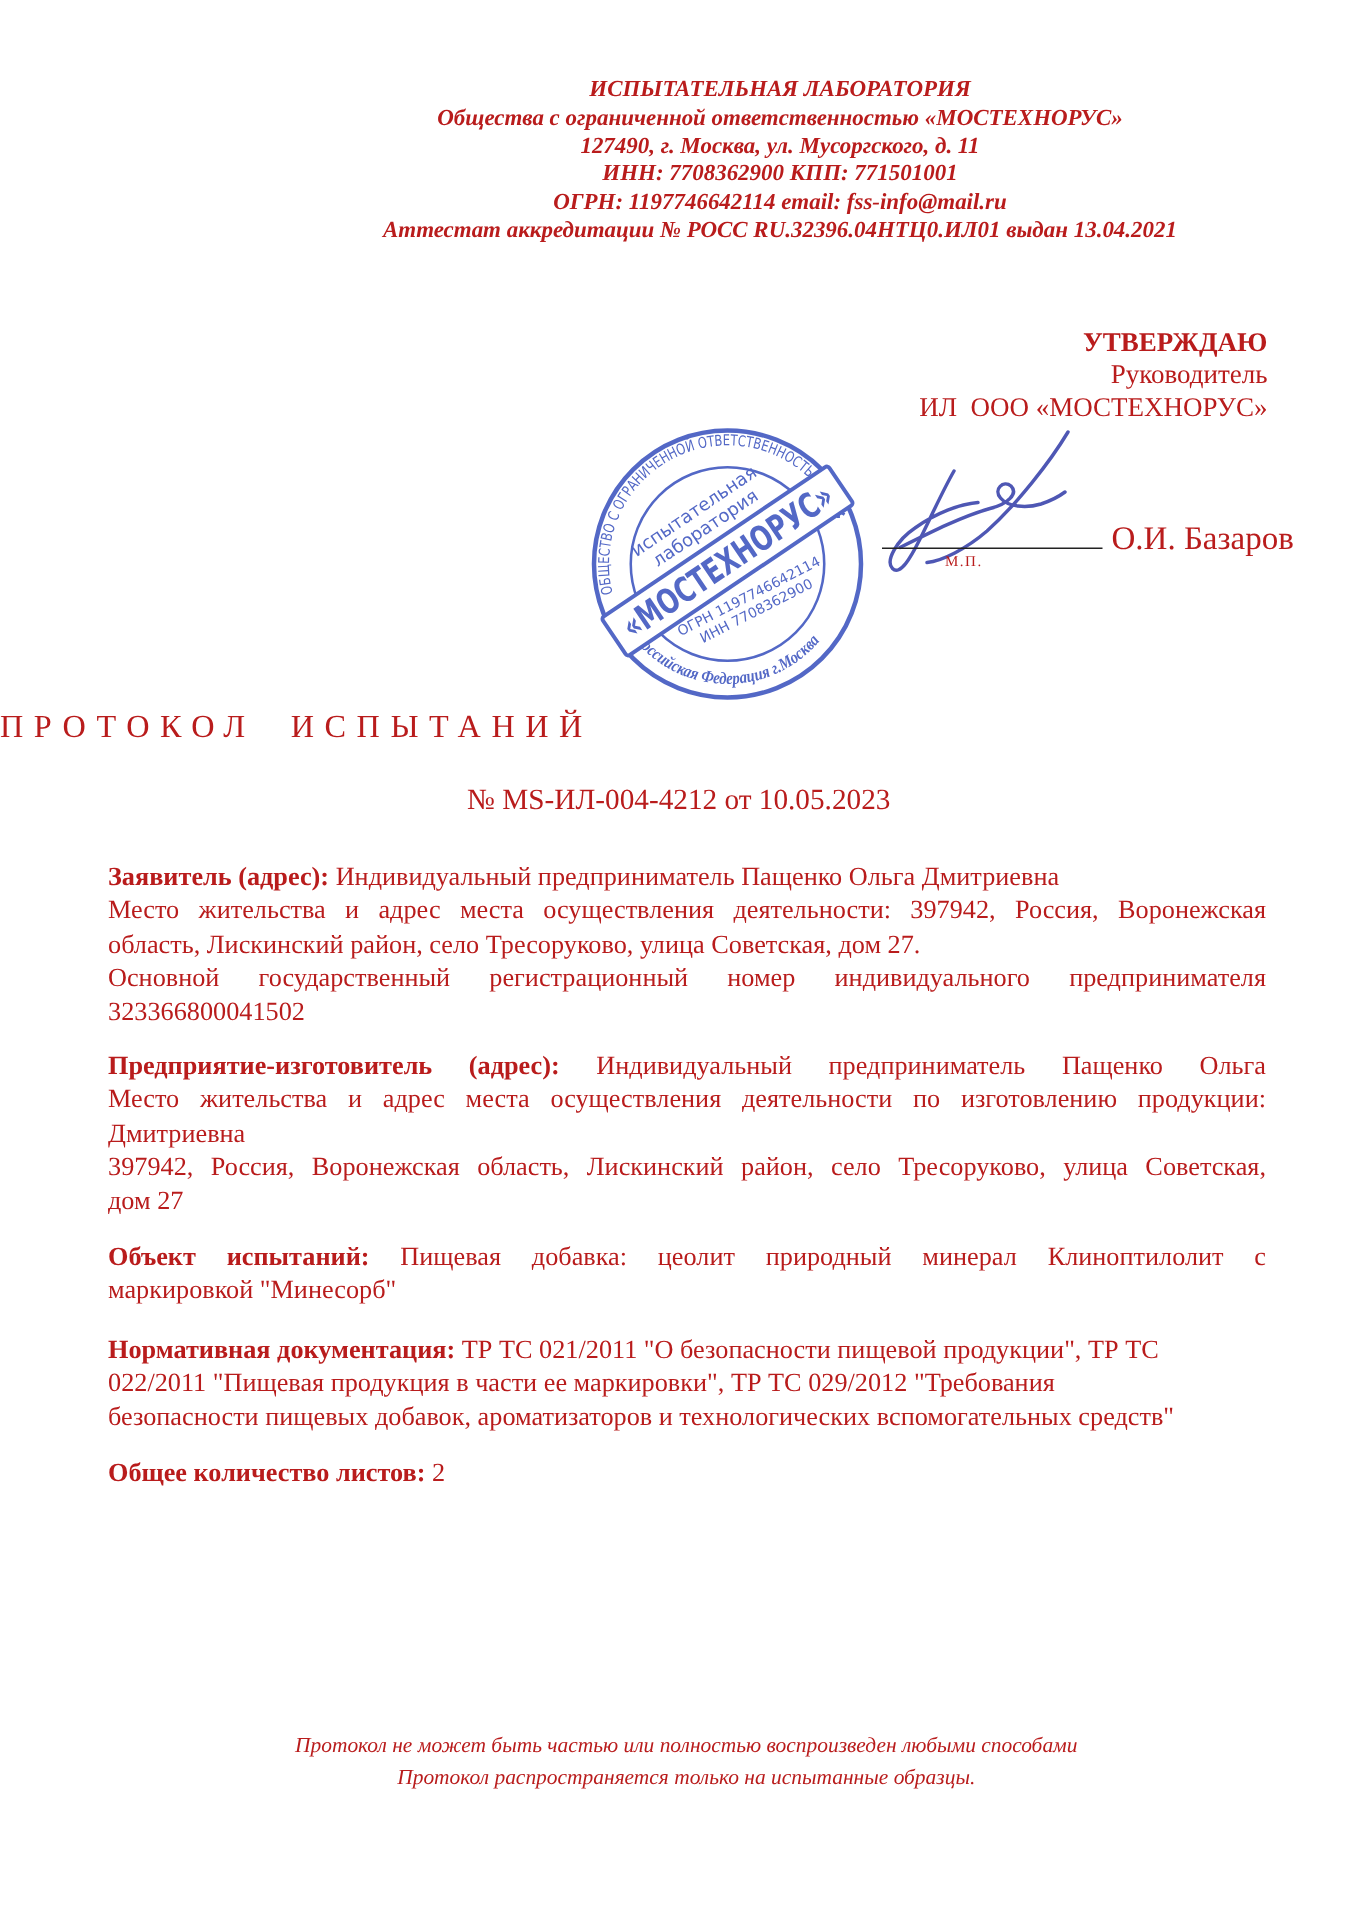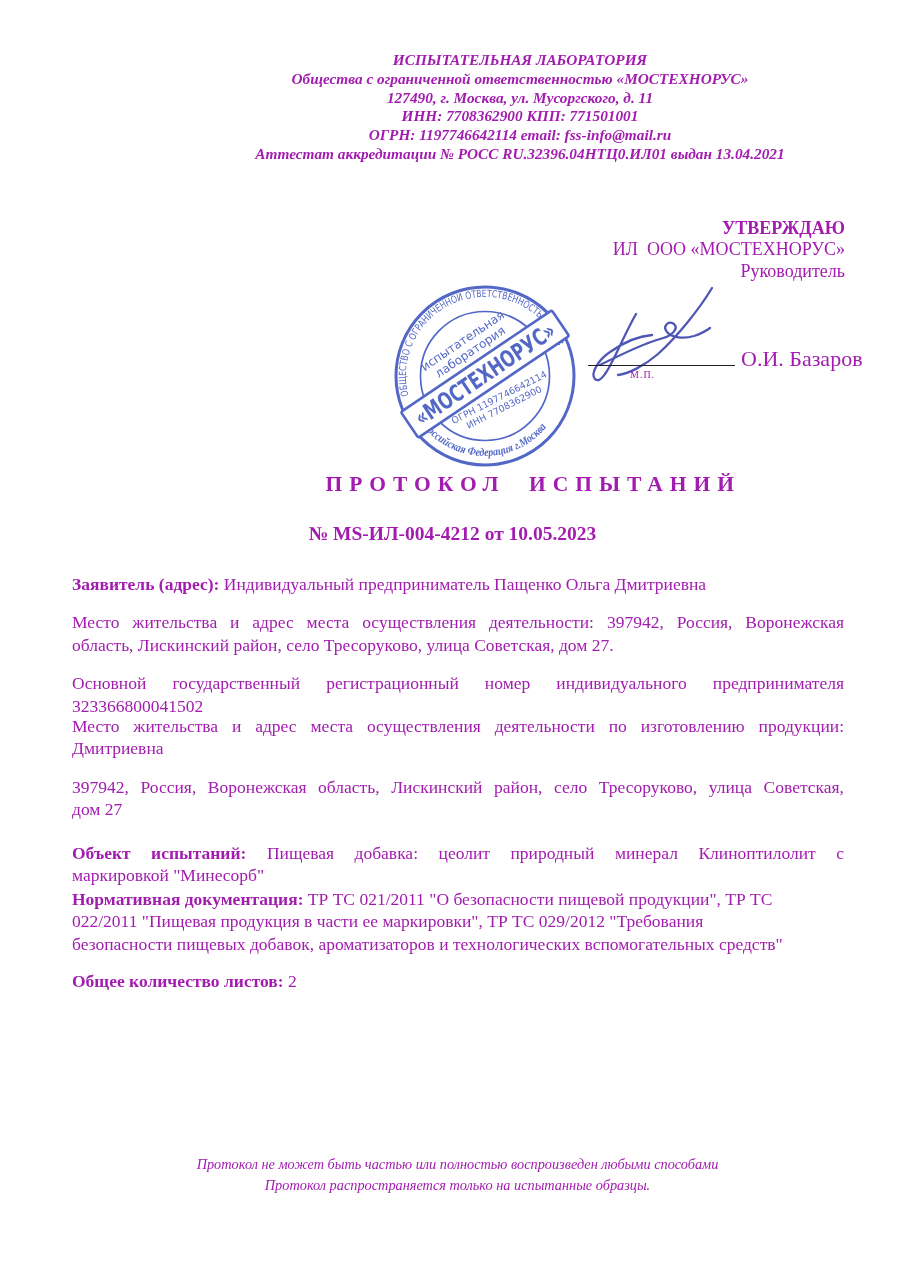--- a/index.html
+++ b/index.html
@@ -1,37 +1,37 @@
 <!DOCTYPE html>
 <html><head>
 <meta charset="utf-8">
 <style>
   html,body{margin:0;padding:0;background:#ffffff;}
   #page{position:relative;width:905px;height:1280px;background:#ffffff;overflow:hidden;
-        font-family:"Liberation Serif","DejaVu Serif",serif;color:#a21caf;}
+        font-family:"Liberation Serif","DejaVu Serif",serif;color:#b91c1c;}
   
   .hdr{position:absolute;top:51px;left:115px;width:810px;text-align:center;
        font-weight:bold;font-style:italic;font-size:15.3px;line-height:18.8px;}
   
   .approve{position:absolute;top:218px;right:60px;text-align:right;font-size:18px;line-height:21.3px;}
   .approve .b1{font-weight:bold;}
   
   #stamp{position:absolute;left:385px;top:276px;width:200px;height:200px;opacity:.87;}
   #sig{position:absolute;left:580px;top:262px;width:170px;height:125px;opacity:.92;}
   .sigline{position:absolute;left:588px;top:365px;width:147px;border-top:1.6px solid #222;}
   .mp{position:absolute;left:630px;top:369px;font-size:10px;letter-spacing:1px;}
   .signame{position:absolute;left:741px;top:346px;font-size:22px;}
   
-  .doctitle{position:absolute;top:472px;left:0;width:741px;text-align:right;font-weight:bold;
+  .doctitle{position:absolute;top:472px;left:0;width:741px;text-align:left;font-weight:normal;
             font-size:21.5px;letter-spacing:7px;word-spacing:11px;}
-  .docnum{position:absolute;top:523px;left:0;width:905px;text-align:center;font-weight:bold;font-size:19.5px;}
+  .docnum{position:absolute;top:523px;left:0;width:905px;text-align:center;font-weight:normal;font-size:19.5px;}
   
   .para{position:absolute;left:72px;width:772px;font-size:17.5px;line-height:22.4px;}
   .ln{text-align:left;white-space:normal;}
-  .ln.j{text-align:justify;text-align-last:justify;margin-top:16px;}
+  .ln.j{text-align:justify;text-align-last:justify;}
   .para b{font-weight:bold;}
   #p1{top:573px;} #p2{top:699px;} #p3{top:826px;} #p4{top:888px;} #p5{top:970px;}
   
   .foot{position:absolute;top:1154px;left:10px;width:895px;text-align:center;
         font-style:italic;font-size:14.3px;line-height:20.7px;}
   svg text{user-select:none;}
 </style>
 </head>
 <body>
 
@@ -41,22 +41,22 @@
     <div>ИСПЫТАТЕЛЬНАЯ ЛАБОРАТОРИЯ</div>
     <div>Общества с ограниченной ответственностью «МОСТЕХНОРУС»</div>
     <div>127490, г. Москва, ул. Мусоргского, д. 11</div>
     <div>ИНН: 7708362900 КПП: 771501001</div>
     <div>ОГРН: 1197746642114 email: fss-info@mail.ru</div>
     <div>Аттестат аккредитации № РОСС RU.32396.04НТЦ0.ИЛ01 выдан 13.04.2021</div>
   </div>
 
   <div class="approve">
     <div class="b1">УТВЕРЖДАЮ</div>
+    <div>Руководитель</div>
     <div>ИЛ&nbsp; ООО «МОСТЕХНОРУС»</div>
-    <div>Руководитель</div>
   </div>
 
   <svg id="stamp" viewBox="0 0 200 200">
     <g fill="none" stroke="#3a52be">
       <circle cx="100" cy="100" r="89" stroke-width="3"></circle>
       <circle cx="100" cy="100" r="64.5" stroke-width="1.7"></circle>
     </g>
     <defs>
       <path id="arcTop" d="M 24.5 123.1 A 79 79 0 0 1 162.3 51.3" fill="none"></path>
       <path id="arcBot" d="M 37 149.3 A 80 80 0 0 0 163 149.3" fill="none"></path>
@@ -96,20 +96,21 @@
 
   <div class="para" id="p1">
     <div class="ln"><b>Заявитель (адрес):</b><span> Индивидуальный предприниматель Пащенко Ольга Дмитриевна</span></div>
     <div class="ln j">Место жительства и адрес места осуществления деятельности: 397942, Россия, Воронежская</div>
     <div class="ln">область, Лискинский район, село Тресоруково, улица Советская, дом 27.</div>
     <div class="ln j">Основной государственный регистрационный номер индивидуального предпринимателя</div>
     <div class="ln">323366800041502</div>
   </div>
 
   <div class="para" id="p2">
+    <div class="ln j"><b>Предприятие-изготовитель (адрес):</b><span> Индивидуальный предприниматель Пащенко Ольга</span></div>
     <div class="ln j">Место жительства и адрес места осуществления деятельности по изготовлению продукции:</div>
     <div class="ln">Дмитриевна</div>
     <div class="ln j">397942, Россия, Воронежская область, Лискинский район, село Тресоруково, улица Советская,</div>
     <div class="ln">дом 27</div>
   </div>
 
   <div class="para" id="p3">
     <div class="ln j"><b>Объект испытаний:</b><span> Пищевая добавка: цеолит природный минерал Клиноптилолит с</span></div>
     <div class="ln">маркировкой "Минесорб"</div>
   </div>

